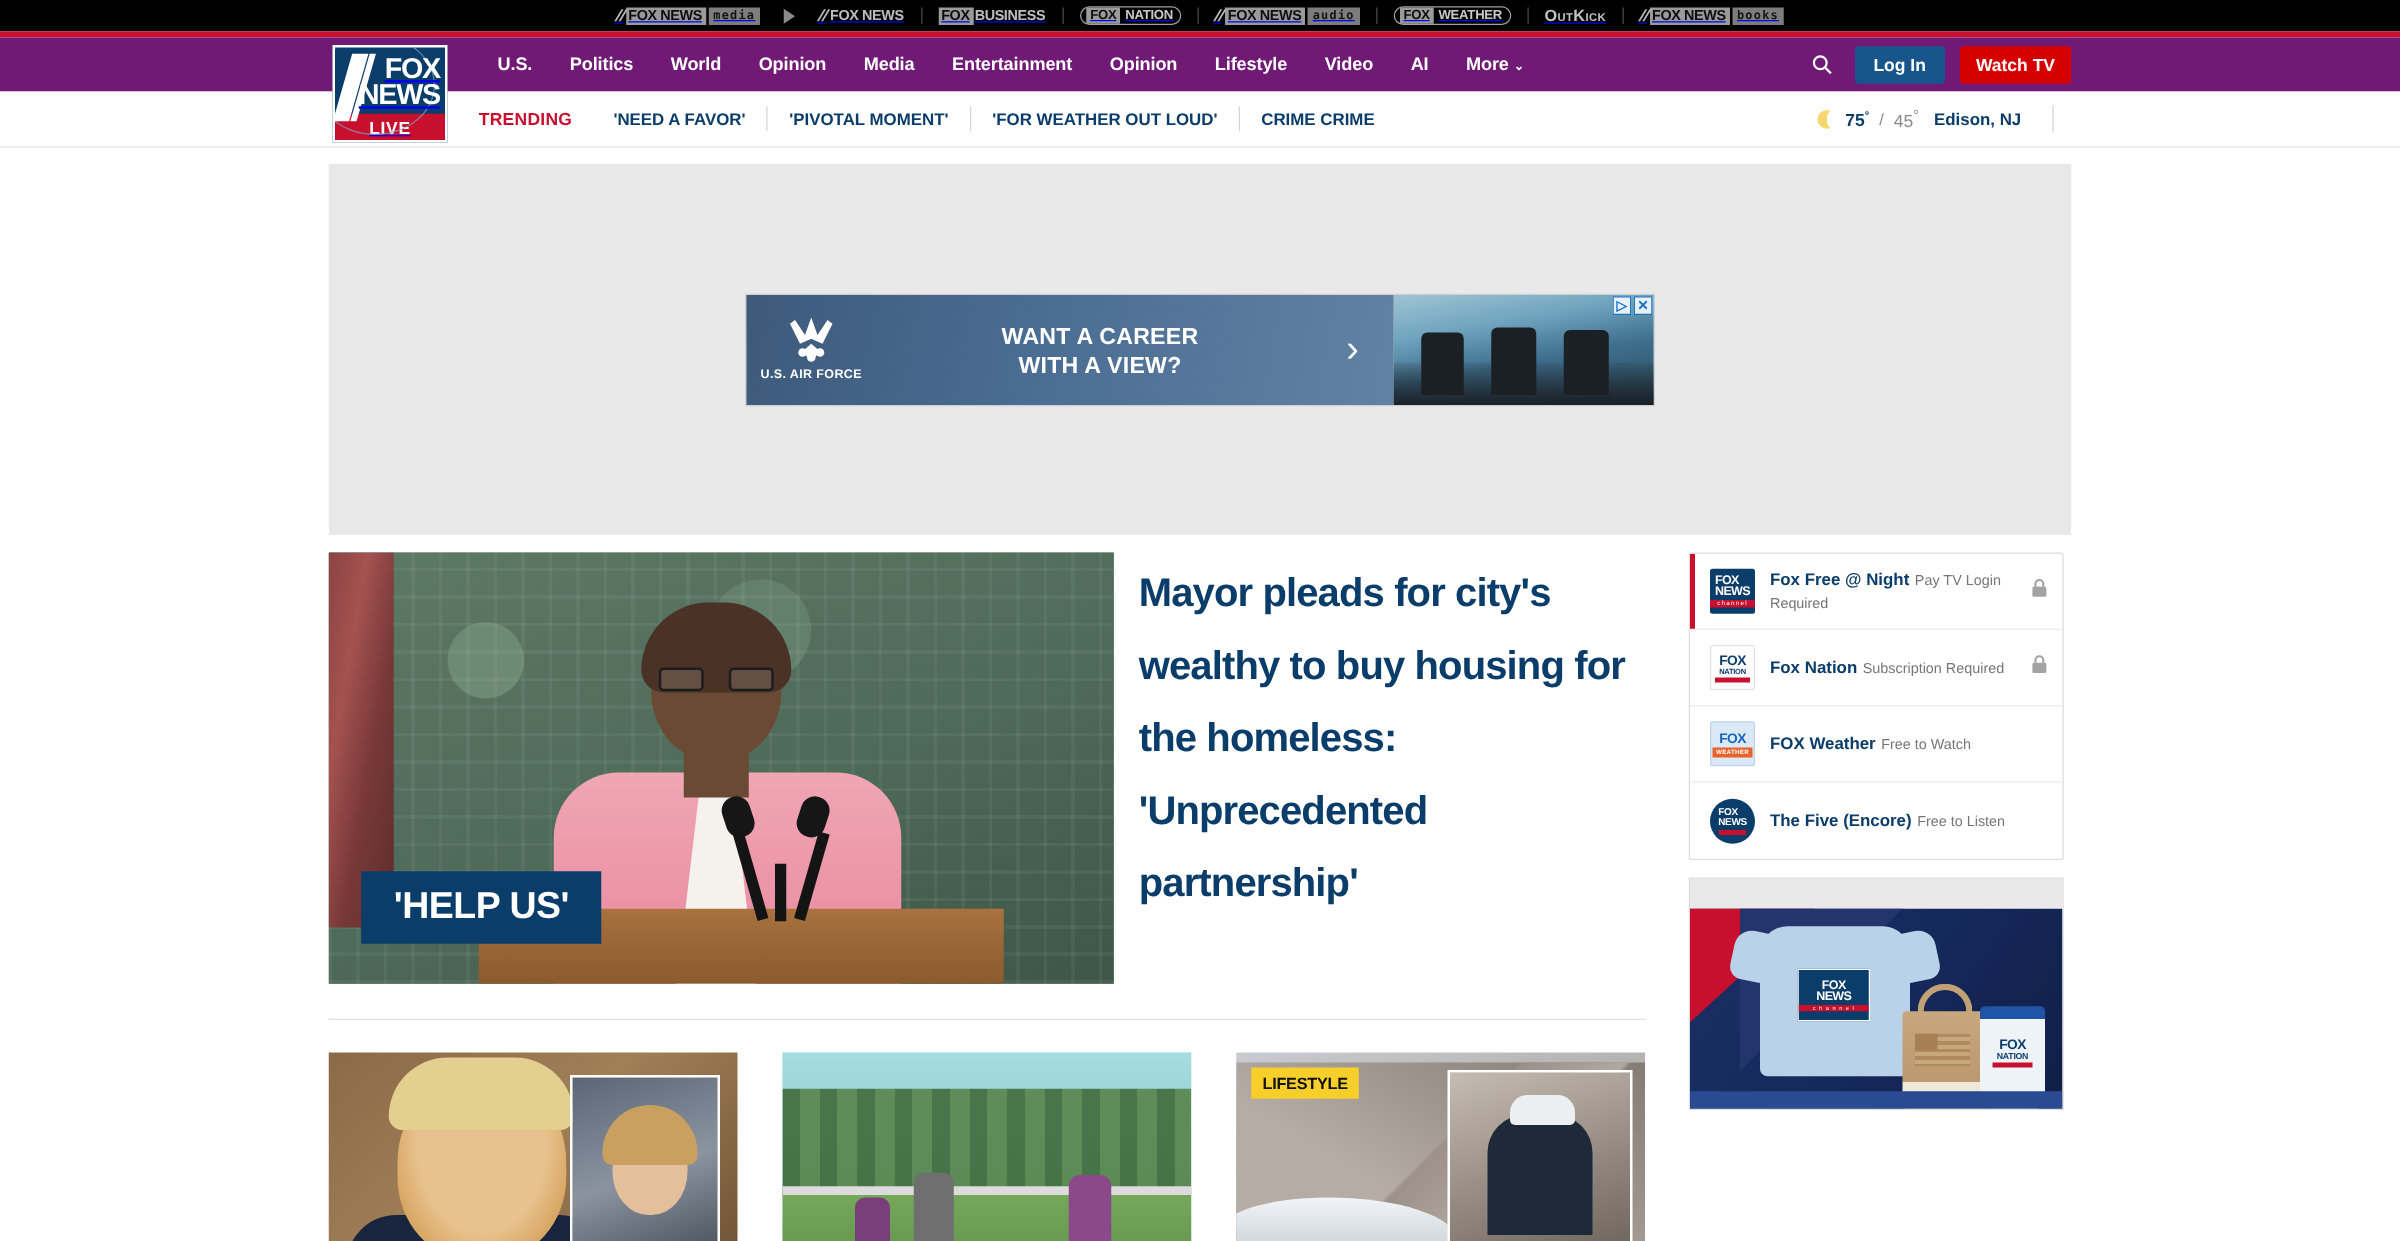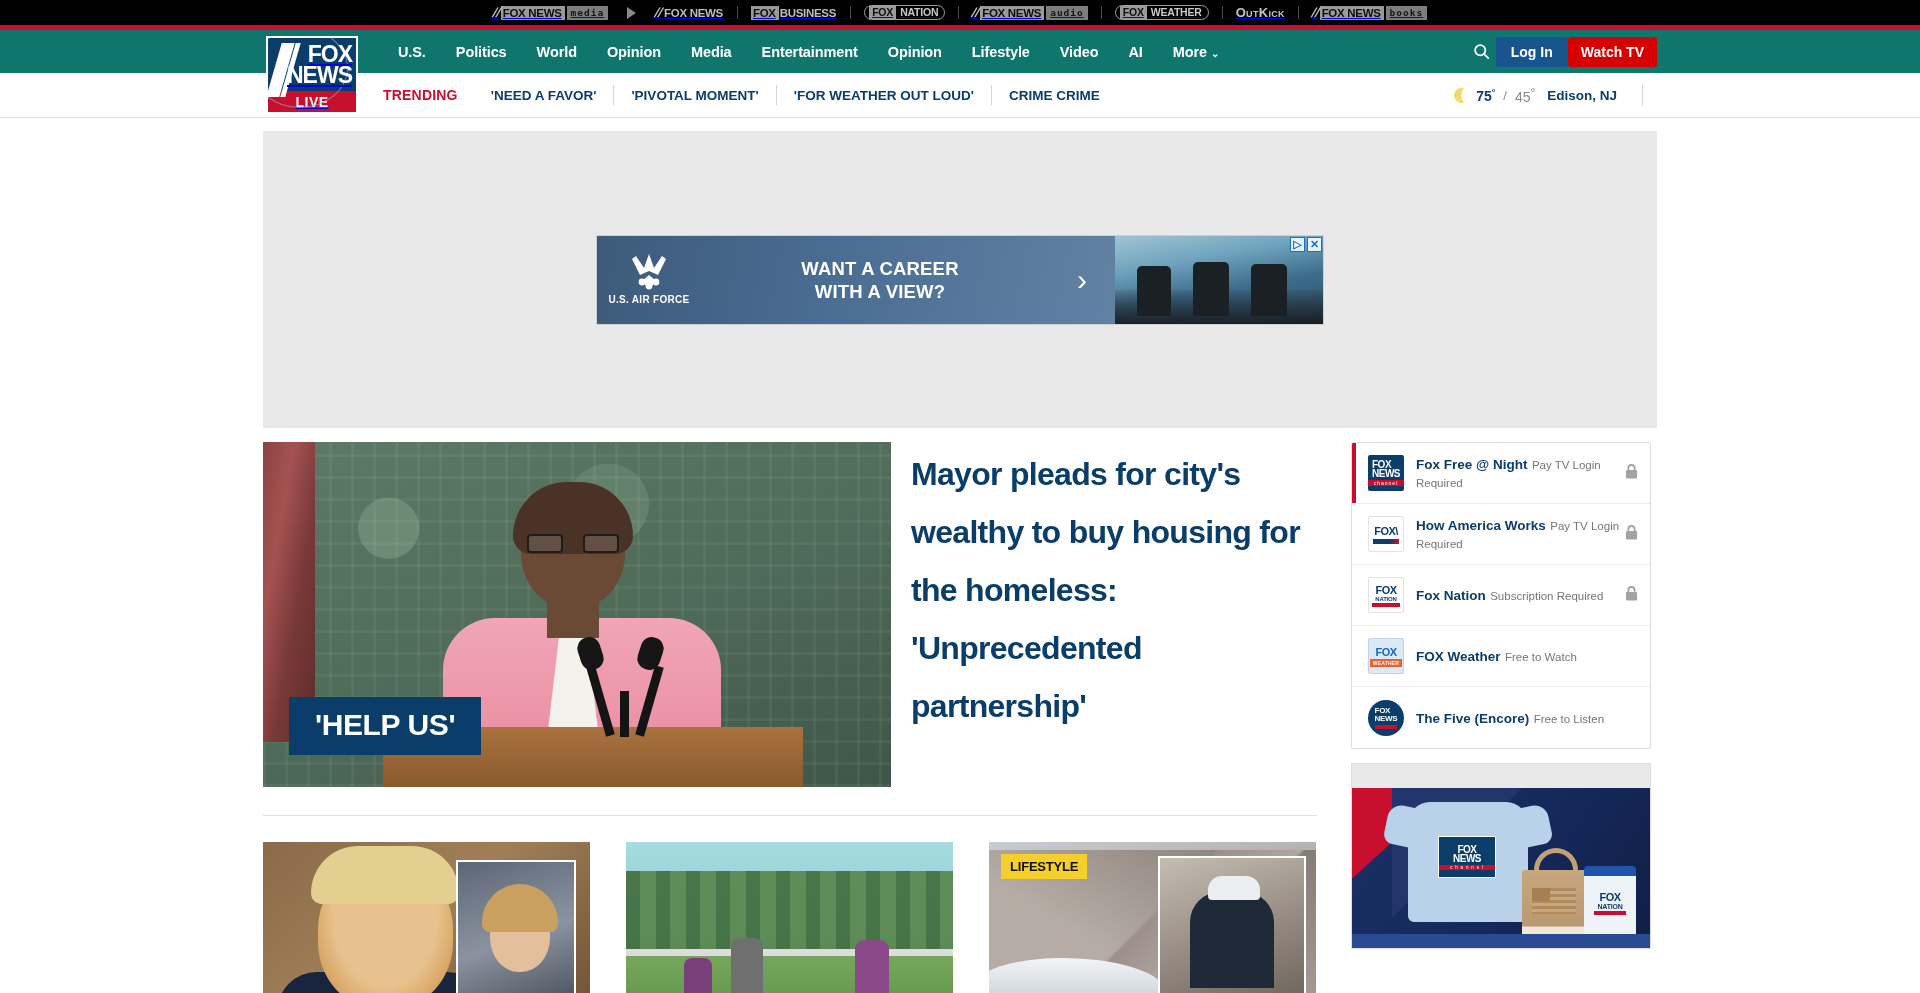--- a/index.html
+++ b/index.html
@@ -112,21 +112,21 @@
     font-variant: small-caps;
     letter-spacing: 0.3px;
   }
 
   
   .redrule { height: 5px; background: #c8102e; }
 
   
   .mainnav {
     height: 43px;
-    background: #0f766e;
+    background: #701a75;
     position: relative;
     display: flex;
     align-items: center;
   }
   .nav-inner {
     width: 1394px;
     margin: 0 auto;
     display: flex;
     align-items: center;
     height: 43px;
@@ -144,20 +144,21 @@
     font-size: 14.5px;
     font-weight: 700;
     padding: 0 15px;
     white-space: nowrap;
     letter-spacing: -0.1px;
   }
   .nav-right {
     margin-left: auto;
     display: flex;
     align-items: center;
+    gap: 12px;
   }
   .srch-btn {
     width: 28px; height: 28px;
     display: flex; align-items: center; justify-content: center;
     background: none; border: none; cursor: pointer;
   }
   .srch-btn svg { stroke: #fff; }
   .login-btn {
     background: #17558c;
     color: #ffffff;
@@ -929,36 +930,20 @@
           <span class="lsub">Pay TV Login Required</span>
         </span>
         <span class="lock">
           <svg width="13" height="15" viewBox="0 0 14 16">
               <rect x="1" y="6.5" width="12" height="9" rx="1.3" fill="#6b6b6b"></rect>
               <path d="M3.6 6.5V4.4a3.4 3.4 0 0 1 6.8 0v2.1" stroke="#6b6b6b" stroke-width="1.9" fill="none"></path>
             </svg>
         </span>
       </div>
 
-      <div class="listing">
-        <span class="lthumb lt-fbn">
-          <b>FOX\</b>
-            <span class="bl"></span>
-        </span>
-        <span class="ltext">
-          <span class="ltitle">How America Works</span>
-          <span class="lsub">Pay TV Login Required</span>
-        </span>
-        <span class="lock">
-          <svg width="13" height="15" viewBox="0 0 14 16">
-              <rect x="1" y="6.5" width="12" height="9" rx="1.3" fill="#6b6b6b"></rect>
-              <path d="M3.6 6.5V4.4a3.4 3.4 0 0 1 6.8 0v2.1" stroke="#6b6b6b" stroke-width="1.9" fill="none"></path>
-            </svg>
-        </span>
-      </div>
 
       <div class="listing">
         <span class="lthumb lt-fnn">
           <b>FOX</b>
             <span class="nn">NATION</span>
             <span class="rr"></span>
         </span>
         <span class="ltext">
           <span class="ltitle">Fox Nation</span>
           <span class="lsub">Subscription Required</span>

